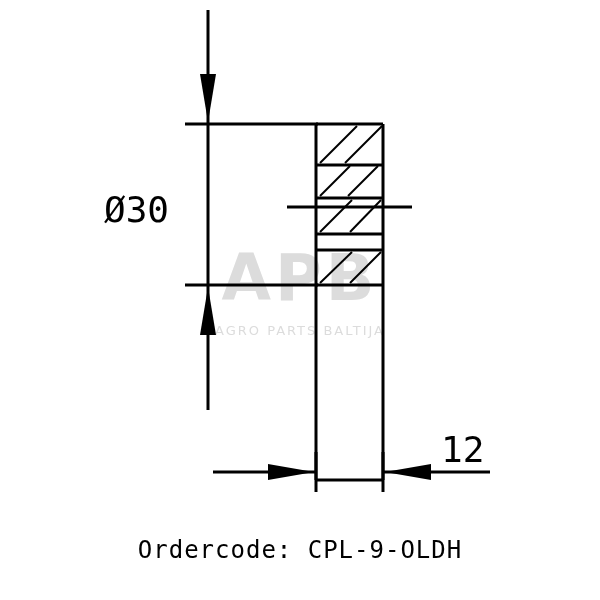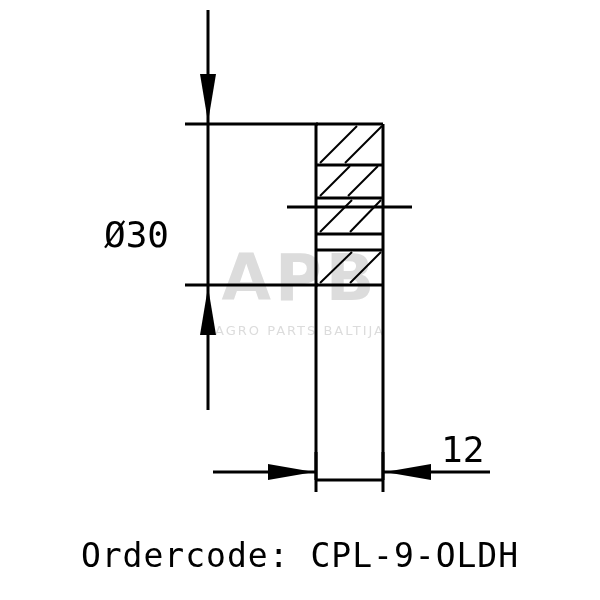--- a/index.html
+++ b/index.html
@@ -34,36 +34,35 @@
     height: 600px;
     pointer-events: none;
   }
   .ordercode {
     position: absolute;
     left: 0;
     top: 536px;
     width: 600px;
     text-align: center;
     font-family: "DejaVu Sans Mono", monospace;
-    font-size: 33px;
+    font-size: 24px;
     letter-spacing: 1px;
     color: #000000;
     white-space: nowrap;
   }
   .dimlabel {
     position: absolute;
     font-family: "DejaVu Sans Mono", monospace;
     color: #000000;
     white-space: nowrap;
   }
   #dim-dia {
     left: 104px;
     top: 189px;
     font-size: 36px;
-    margin-top: 25px;
   }
   #dim-thk {
     left: 441px;
     top: 429px;
     font-size: 36px;
   }
 </style>
 </head>
 <body>
 

